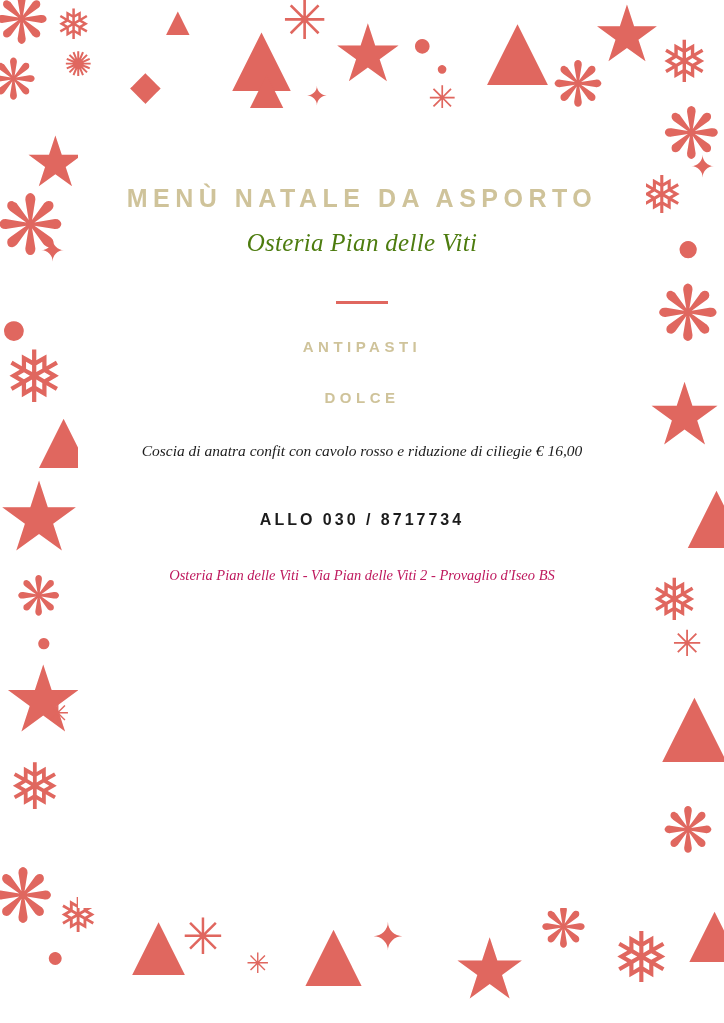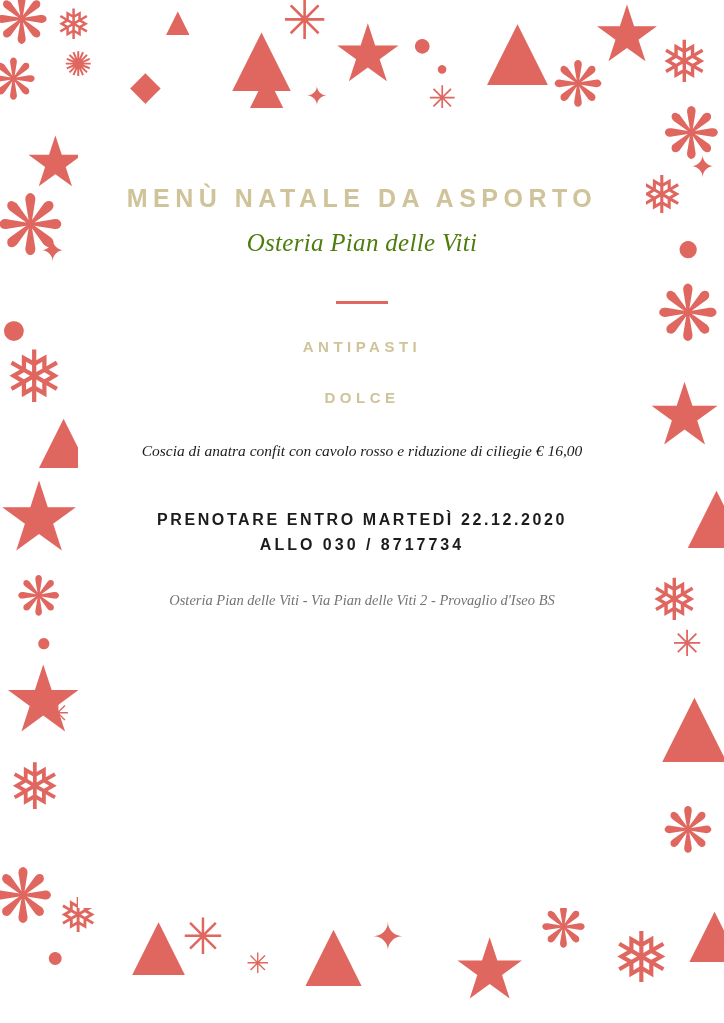--- a/index.html
+++ b/index.html
@@ -107,21 +107,21 @@
     margin-top: 46px;
     line-height: 1.55;
   }
   .booking .line2 {
     letter-spacing: 3px;
   }
   .address {
     font-family: "Liberation Serif", serif;
     font-style: italic;
     font-size: 14.5px;
-    color: #737373;
+    color: #be185d;
     margin-top: 34px;
   }
 </style>
 </head>
 <body>
 
 <div class="page">
 
   <div class="deco-layer">
 
@@ -198,19 +198,18 @@
     <div class="section">
       <div class="section-title">DOLCE</div>
     </div>
 
     <div class="section">
       <div class="item">Coscia di anatra confit  con cavolo rosso e riduzione di ciliegie € 16,00</div>
     </div>
 
 
     <div class="booking">
-      <div class="line1">PRENOTARE ENTRO MARTEDÌ 22.12.2020</div>
       <div class="line2">ALLO   030 / 8717734</div>
     </div>
 
     <div class="address">Osteria Pian delle Viti - Via Pian delle Viti 2 - Provaglio d'Iseo BS</div>
   </div>
 </div>
 
 </body></html>

